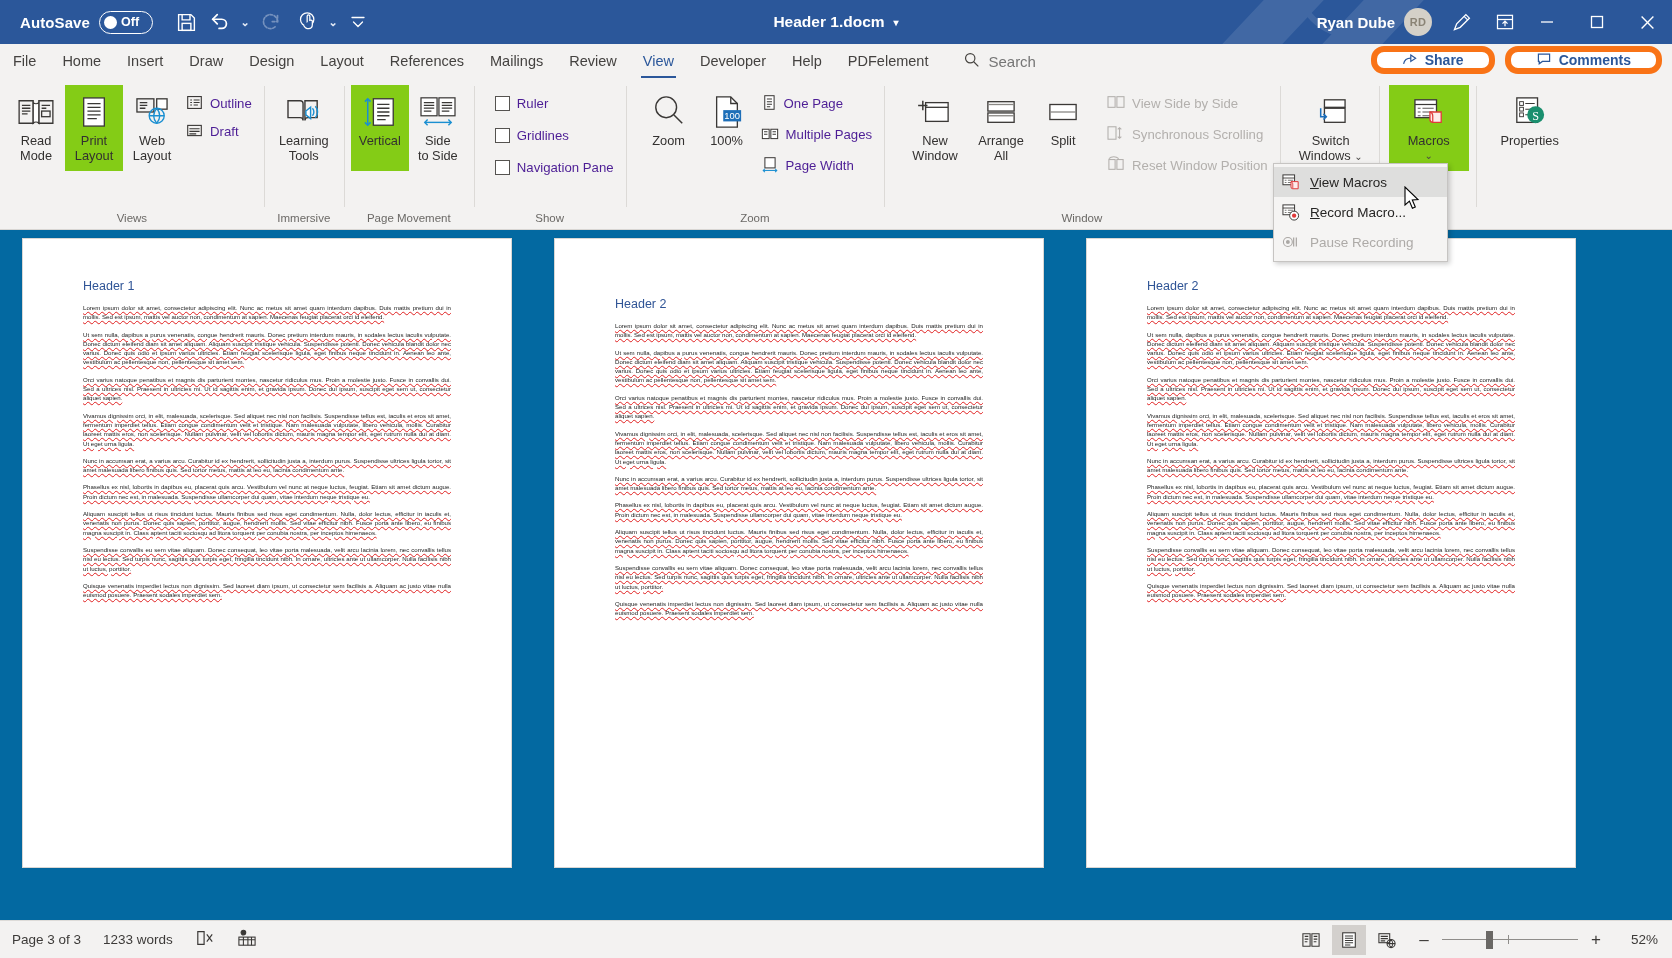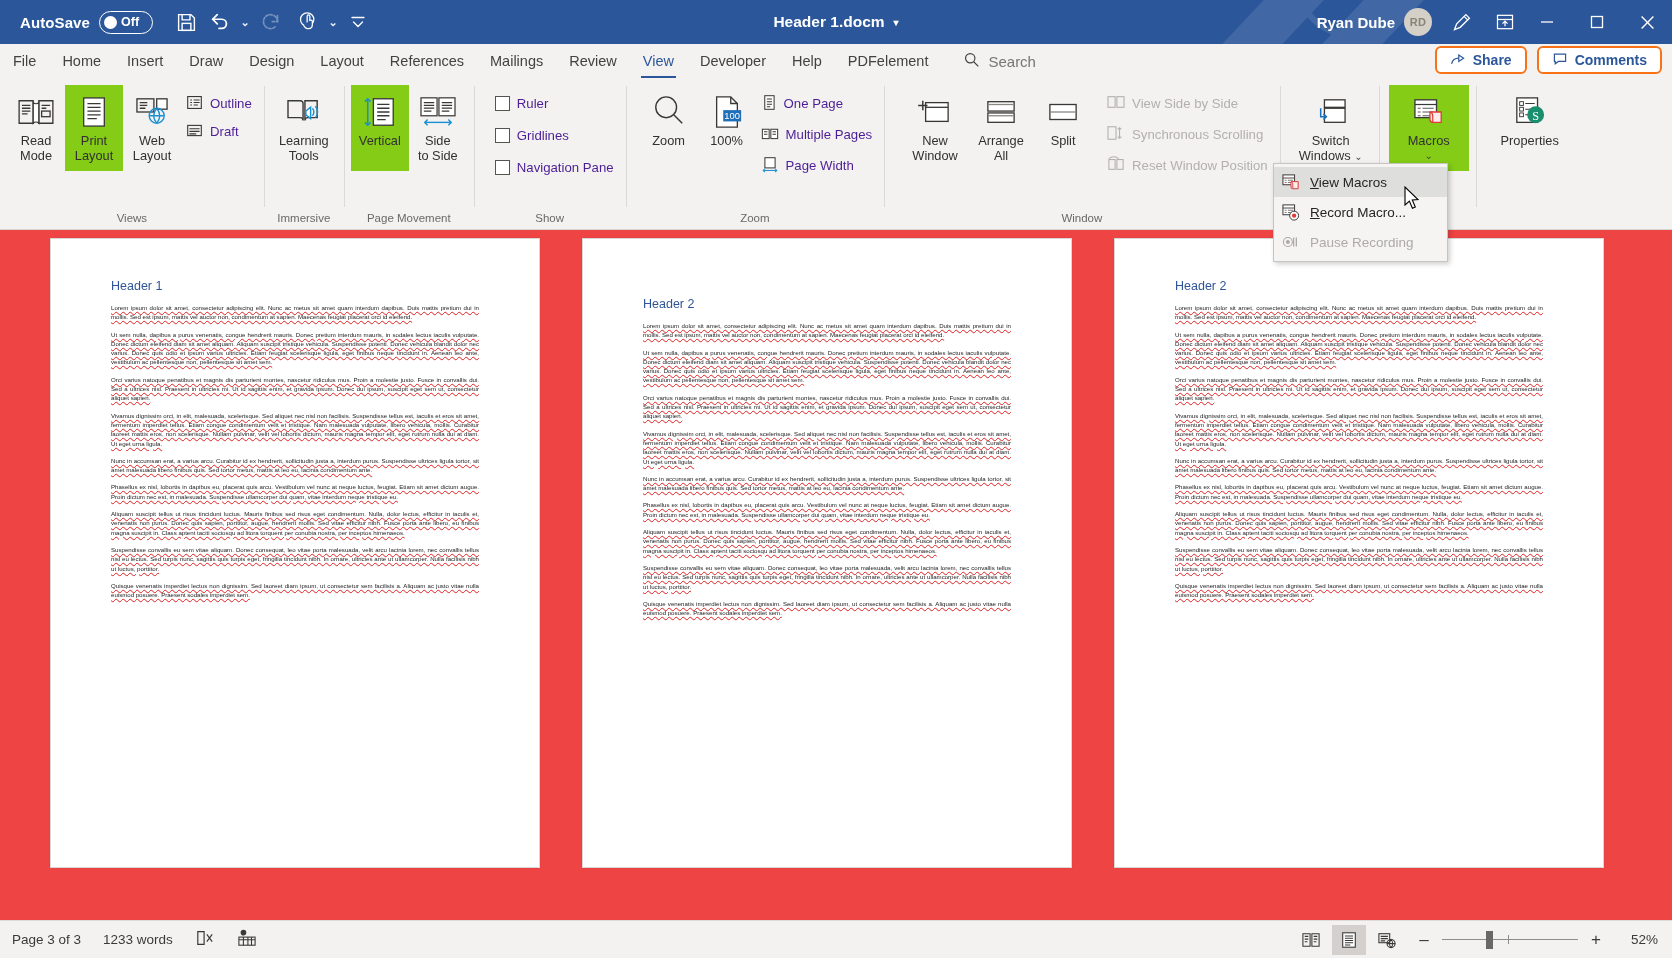--- a/index.html
+++ b/index.html
@@ -105,22 +105,22 @@
     background: transparent; border: none; outline: none;
     font-family: "Liberation Sans", sans-serif;
     font-size: 15px; color: #a16207; width: 230px;
   }
   .tabstrip-right {
     position: absolute; right: 10px; top: 2px;
     display: flex; align-items: center; gap: 10px;
   }
   .pill {
     display: flex; align-items: center; gap: 7px;
-    height: 28px; padding: 0 13px;
-    border: 2px solid #f97316; border-radius: 6px;
+    height: 28px; padding: 0 25px;
+    border: 6px solid #f97316; border-radius: 13px;
     background: #ffffff; color: #2b579a;
     font-size: 14px; font-weight: bold;
   }
 
   
   .ribbon {
     height: 152px; background: #f3f2f1;
     border-bottom: 1px solid #d8d6d3;
     display: flex; align-items: stretch;
     position: relative;
@@ -182,23 +182,22 @@
   }
   .ditem.hover { background: #dededd; }
   .ditem.disabled { color: #adaaa7; }
   .ditem .di-ico { width: 18px; height: 18px; flex: none; display:flex; align-items:center; justify-content:center;}
   .ditem u { text-decoration: underline; }
 
   
   .canvas {
     position: absolute; left: 0; right: 0;
     top: 230px; bottom: 38px;
-    background: #ef4444;
+    background: #0369a1;
     overflow: hidden;
-    padding-left: 28px;
   }
   .pages {
     display: flex; gap: 42px;
     padding: 8px 22px 0 22px;
   }
   .page {
     width: 490px; height: 630px;
     background: #ffffff;
     border: 1px solid #d9d7d4;
     box-shadow: 0 0 2px rgba(0,0,0,.07);

